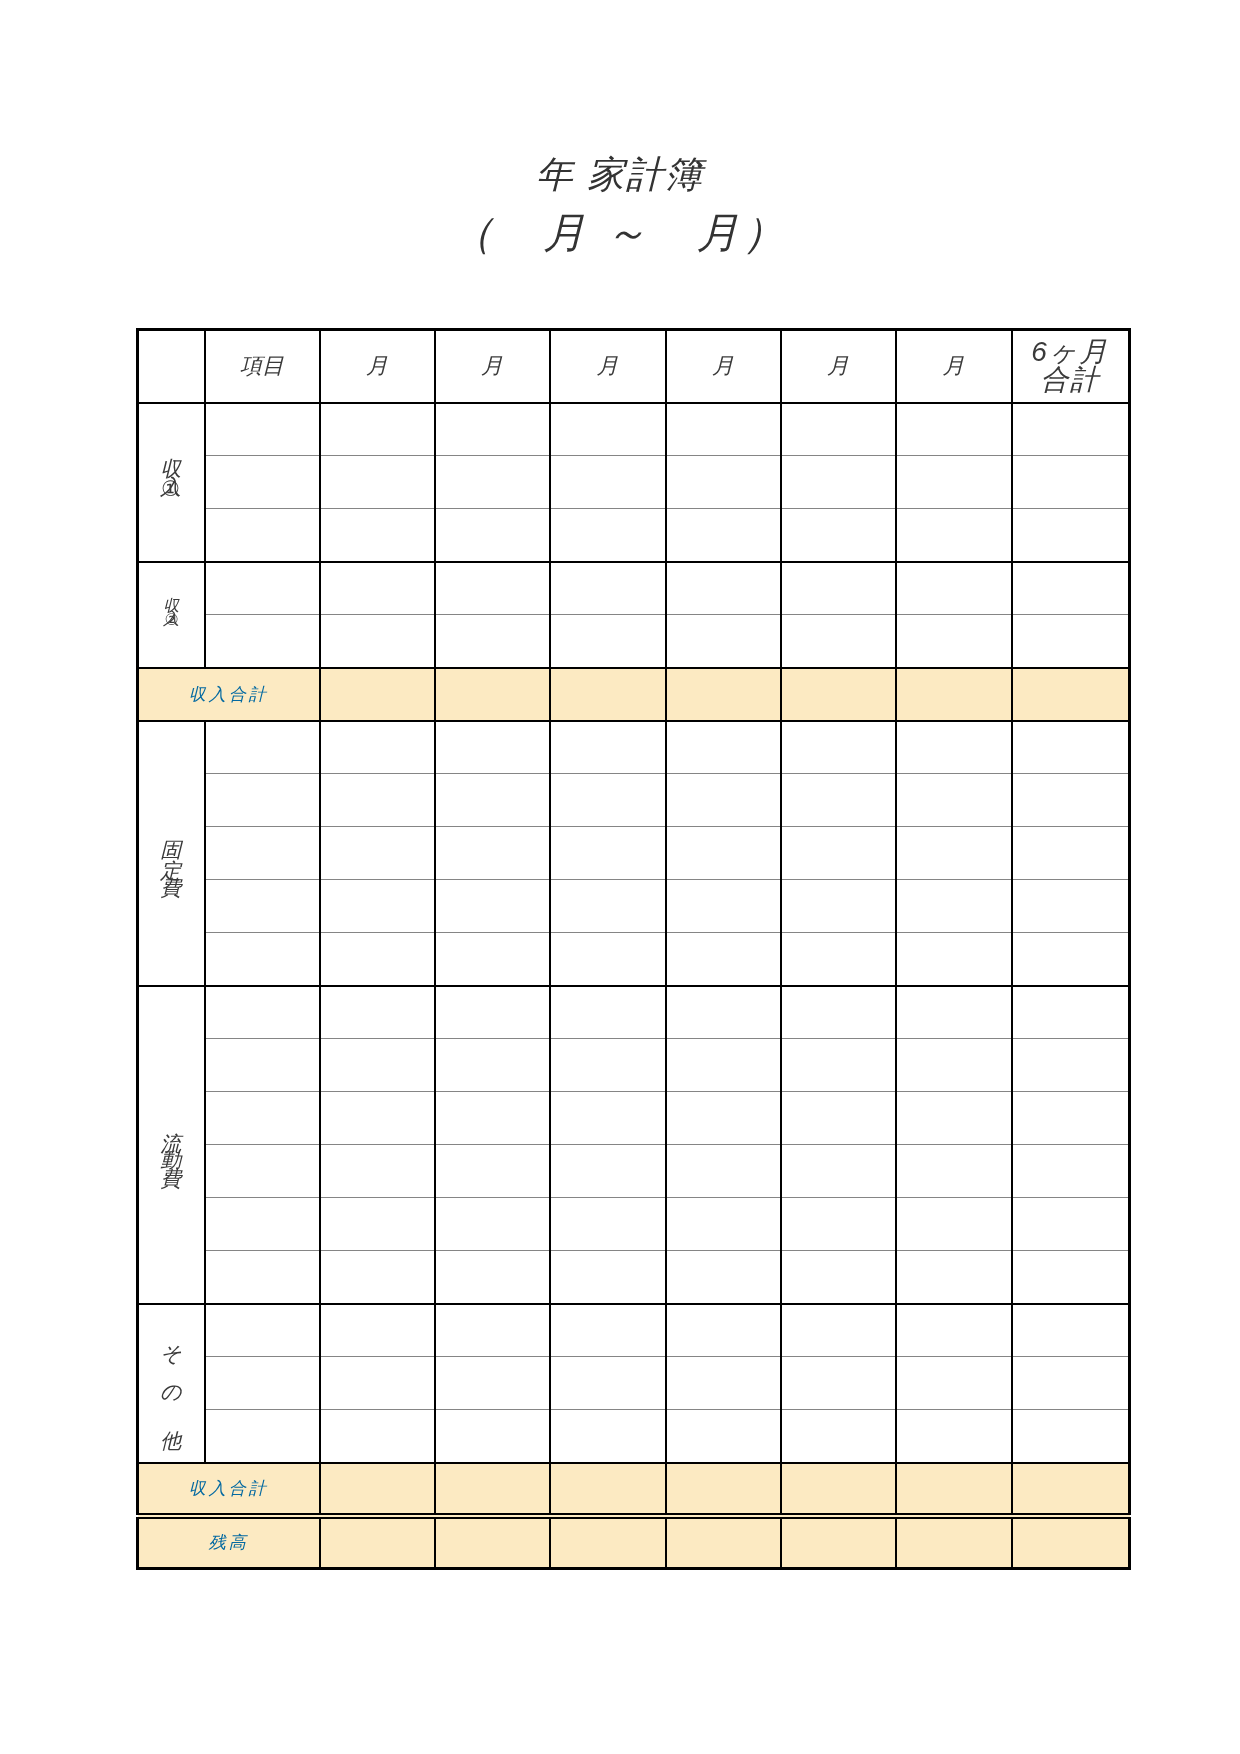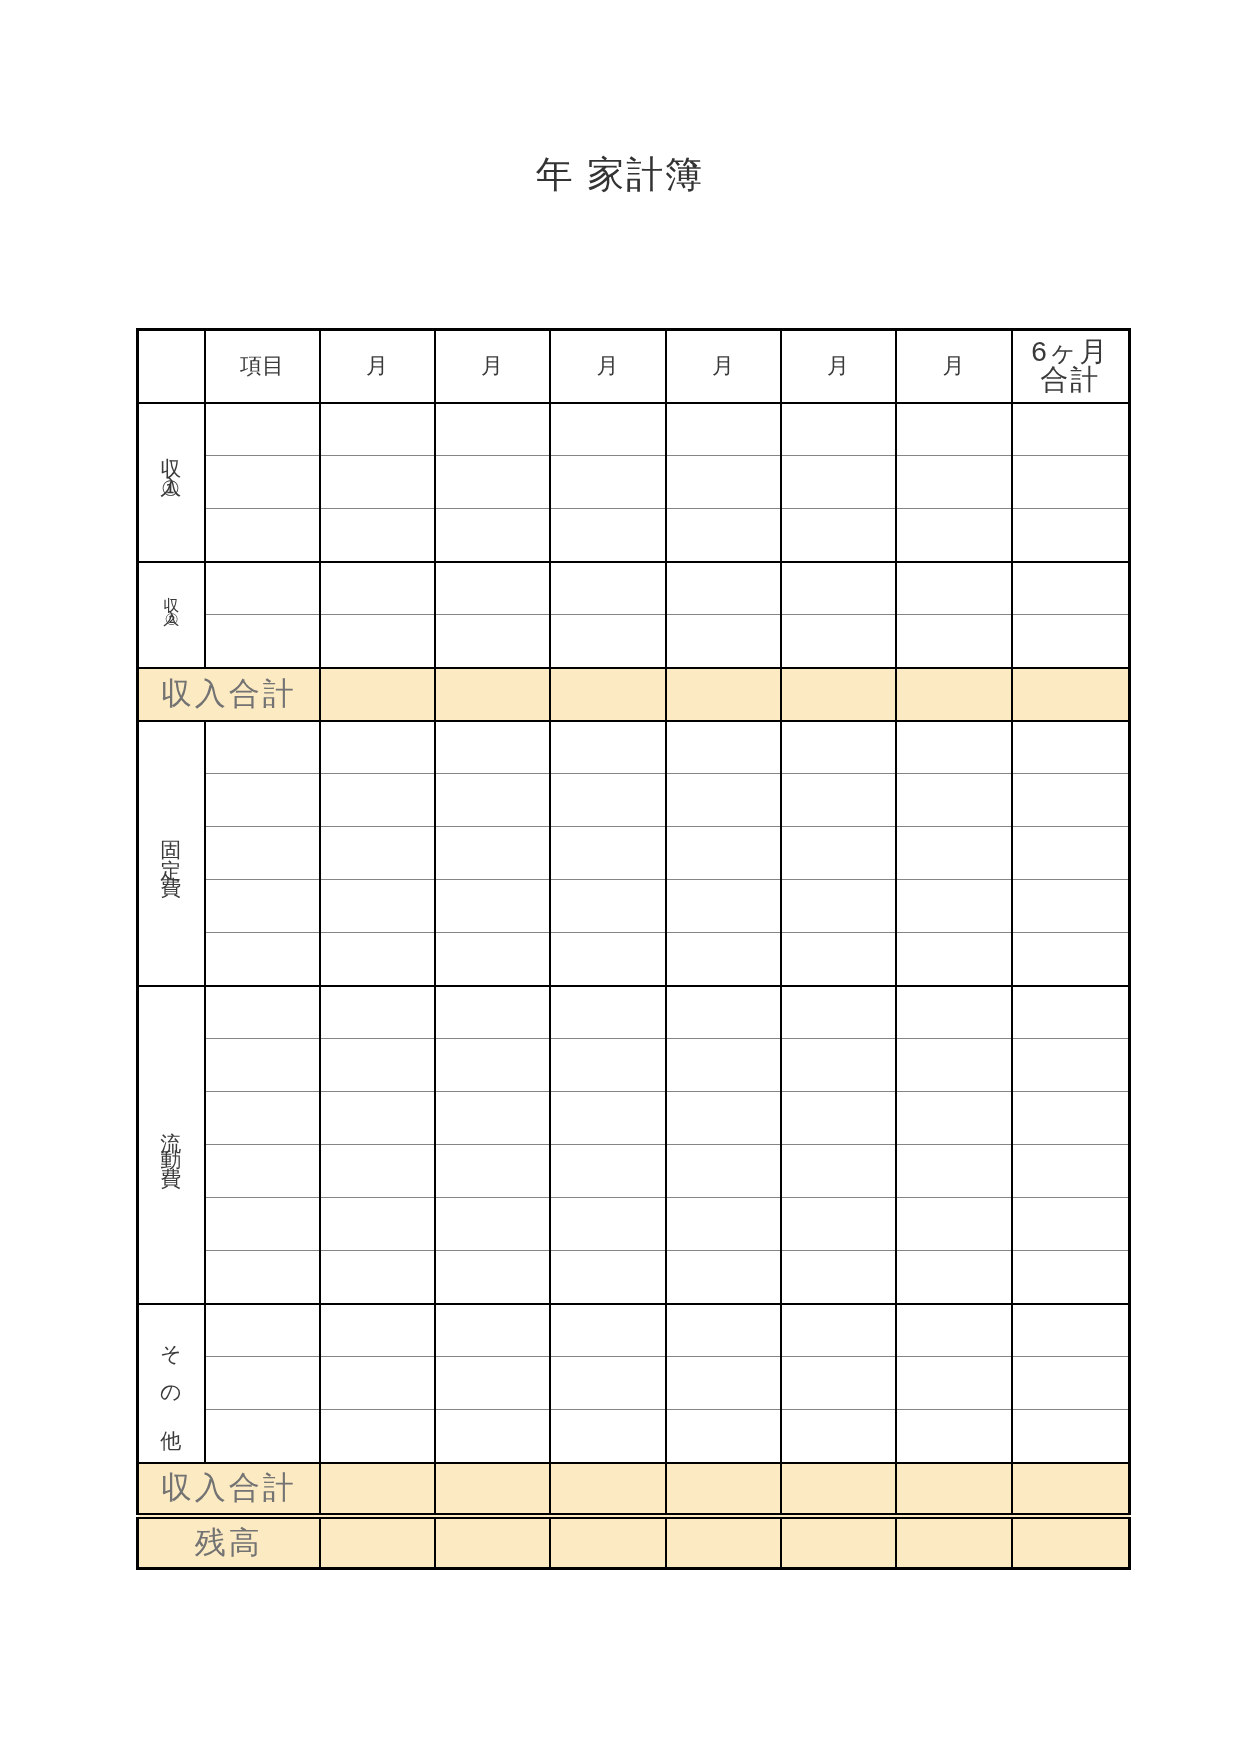--- a/index.html
+++ b/index.html
@@ -2,21 +2,21 @@
 <html><head>
 <meta charset="utf-8">
 <style>
   html,body{margin:0;padding:0;}
   body{
     width:1240px;height:1754px;background:#ffffff;
     font-family:"Liberation Sans","DejaVu Sans",sans-serif;
     color:#3a3a3a;
     position:relative;
   }
-  .page{position:absolute;left:0;top:0;width:1240px;height:1754px;background:#fff;}
+  .page{position:absolute;left:0;top:0;width:1240px;height:1754px;background:#fff;font-style:italic;}
 
   .title{
     position:absolute;top:150px;left:0;width:100%;
     text-align:center;font-size:37px;font-weight:400;
     letter-spacing:2px;color:#333;
   }
   .subtitle{
     position:absolute;top:205px;left:0;width:100%;
     text-align:center;font-size:42px;font-weight:400;
     letter-spacing:4px;color:#333;
@@ -63,30 +63,31 @@
   }
   th.vlab-sm{font-size:16px;}
   th.vlab-sm .vtext{letter-spacing:0.8em;}
 
   
   tr.sum > th, tr.sum > td{
     background:#fceac2;
     border-top:2px solid #000;border-bottom:2px solid #000;
   }
   tr.sum th.sum-lab{
-    font-size:31px;letter-spacing:3px;color:#737373;font-weight:400;
+    font-size:17px;letter-spacing:3px;color:#0369a1;font-weight:400;
   }
   tr.balance > th, tr.balance > td{border-top:6px double #000;}
 </style>
 </head>
 <body>
 
 <div class="page">
 
   <div class="title">年 家計簿</div>
+  <div class="subtitle">（　月 ～　月）</div>
 
   <table class="ledger">
     <colgroup>
       <col style="width:67px">
       <col style="width:115px">
       <col style="width:115px">
       <col style="width:115px">
       <col style="width:116px">
       <col style="width:115px">
       <col style="width:115px">

